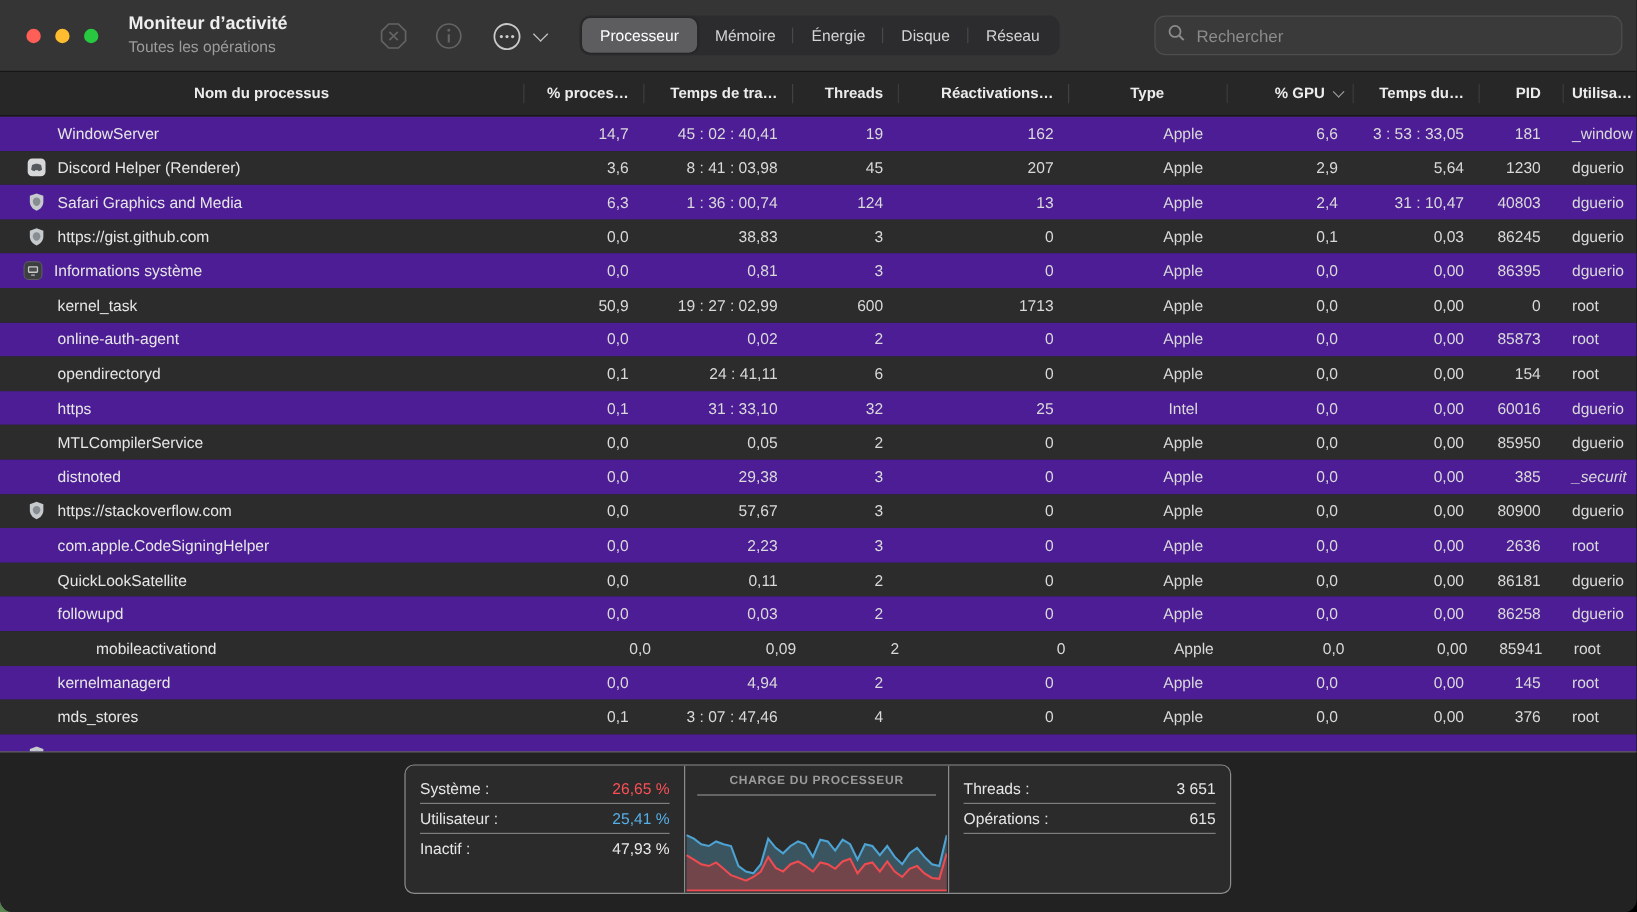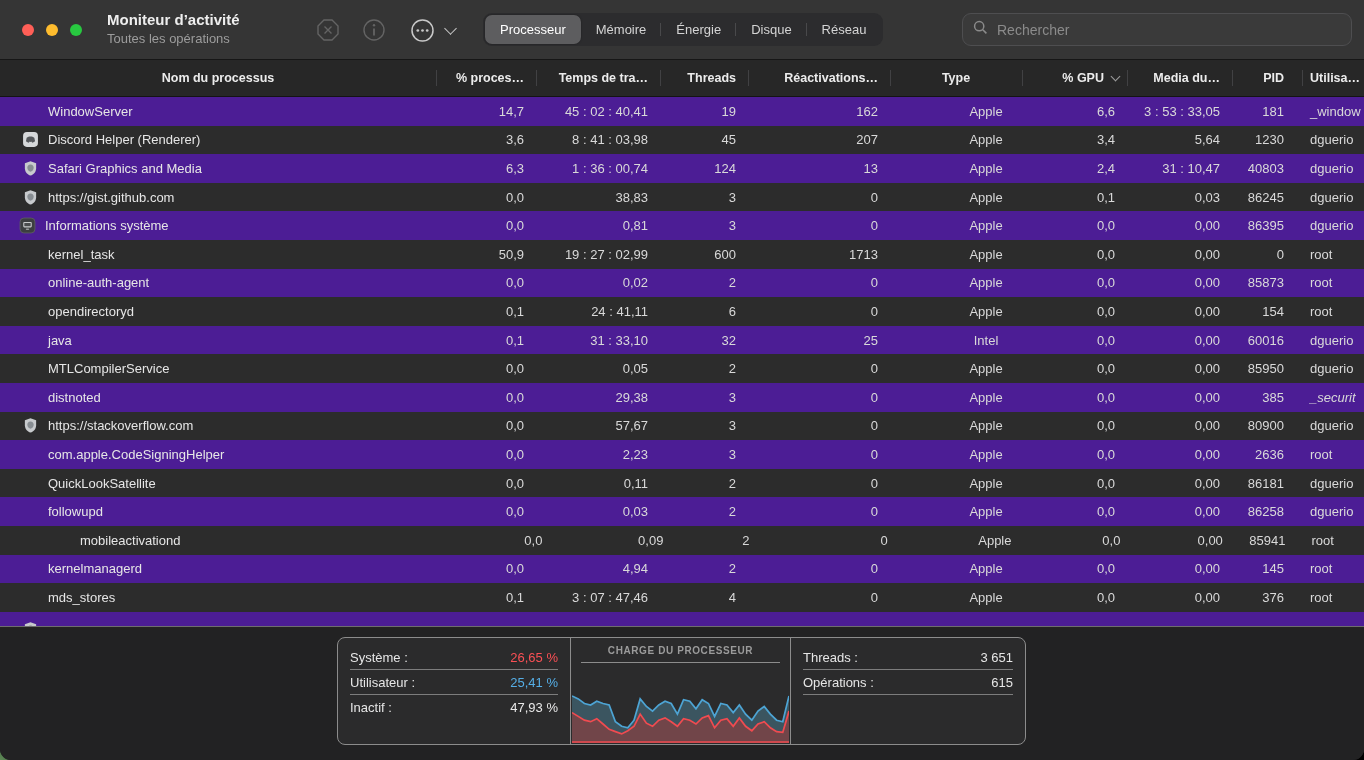--- a/index.html
+++ b/index.html
@@ -163,21 +163,21 @@
         <span>Réactivations…</span>
       </div>
       <div class="hcell al-center col-type" style="width: 132px;">
         <span>Type</span>
       </div>
       <div class="hcell al-right col-gpu" style="width: 105px;">
         <span>% GPU</span>
         <span class="chev sortchev"></span>
       </div>
       <div class="hcell al-right col-gpu_time" style="width: 105px;">
-        <span>Media du…</span>
+        <span>Temps du…</span>
       </div>
       <div class="hcell al-right col-pid" style="width: 70px;">
         <span>PID</span>
       </div>
       <div class="hcell al-left col-user" style="width: 62px;">
         <span>Utilisa…</span>
       </div>
     </div>
 
   <div class="rows" id="rows">
@@ -204,21 +204,21 @@
               <path d="M4.4 6.4c1-.8 2.3-1.2 3.6-1.2s2.6.4 3.6 1.2l.7 3.3c-.9.8-2.1 1.3-2.8 1.3l-.4-.9c-.7.2-1.5.2-2.2 0l-.4.9c-.7 0-1.9-.5-2.8-1.3Z" fill="#55585c"></path>
             </svg>
           </span>
           <span>Discord Helper (Renderer)</span>
         </div>
         <div class="cell col-cpu al-right" style="width: 100px;">3,6</div>
         <div class="cell col-time al-right" style="width: 124px;">8 : 41 : 03,98</div>
         <div class="cell col-threads al-right" style="width: 88px;">45</div>
         <div class="cell col-idle_wake al-right" style="width: 142px;">207</div>
         <div class="cell col-type al-center" style="width: 132px;">Apple</div>
-        <div class="cell col-gpu al-right" style="width: 105px;">3,4</div>
+        <div class="cell col-gpu al-right" style="width: 105px;">2,9</div>
         <div class="cell col-gpu_time al-right" style="width: 105px;">5,64</div>
         <div class="cell col-pid al-right" style="width: 70px;">1230</div>
         <div class="cell col-user al-left" style="width: 62px;">dguerio</div>
       </div>
       <div class="trow dark">
         <div class="cell col-name name" style="width: 436px;">
           <span class="picon">
             <svg viewBox="0 0 16 16">
               <path d="M8 1.1 13.3 3v4.7c0 3.4-2.3 5.9-5.3 7-3-1.1-5.3-3.6-5.3-7V3Z" fill="#c7cacd"></path>
               <path d="M8 4.3c-1.9 0-3 1.6-3 3.1 0 2.1 1.7 3.6 3 3.6s3-1.5 3-3.6c0-1.5-1.1-3.1-3-3.1Z" fill="#878d92"></path>
@@ -319,21 +319,21 @@
         <div class="cell col-idle_wake al-right" style="width: 142px;">0</div>
         <div class="cell col-type al-center" style="width: 132px;">Apple</div>
         <div class="cell col-gpu al-right" style="width: 105px;">0,0</div>
         <div class="cell col-gpu_time al-right" style="width: 105px;">0,00</div>
         <div class="cell col-pid al-right" style="width: 70px;">154</div>
         <div class="cell col-user al-left" style="width: 62px;">root</div>
       </div>
       <div class="trow dark">
         <div class="cell col-name name" style="width: 436px;">
           <span class="picon"></span>
-          <span>java</span>
+          <span>https</span>
         </div>
         <div class="cell col-cpu al-right" style="width: 100px;">0,1</div>
         <div class="cell col-time al-right" style="width: 124px;">31 : 33,10</div>
         <div class="cell col-threads al-right" style="width: 88px;">32</div>
         <div class="cell col-idle_wake al-right" style="width: 142px;">25</div>
         <div class="cell col-type al-center" style="width: 132px;">Intel</div>
         <div class="cell col-gpu al-right" style="width: 105px;">0,0</div>
         <div class="cell col-gpu_time al-right" style="width: 105px;">0,00</div>
         <div class="cell col-pid al-right" style="width: 70px;">60016</div>
         <div class="cell col-user al-left" style="width: 62px;">dguerio</div>

